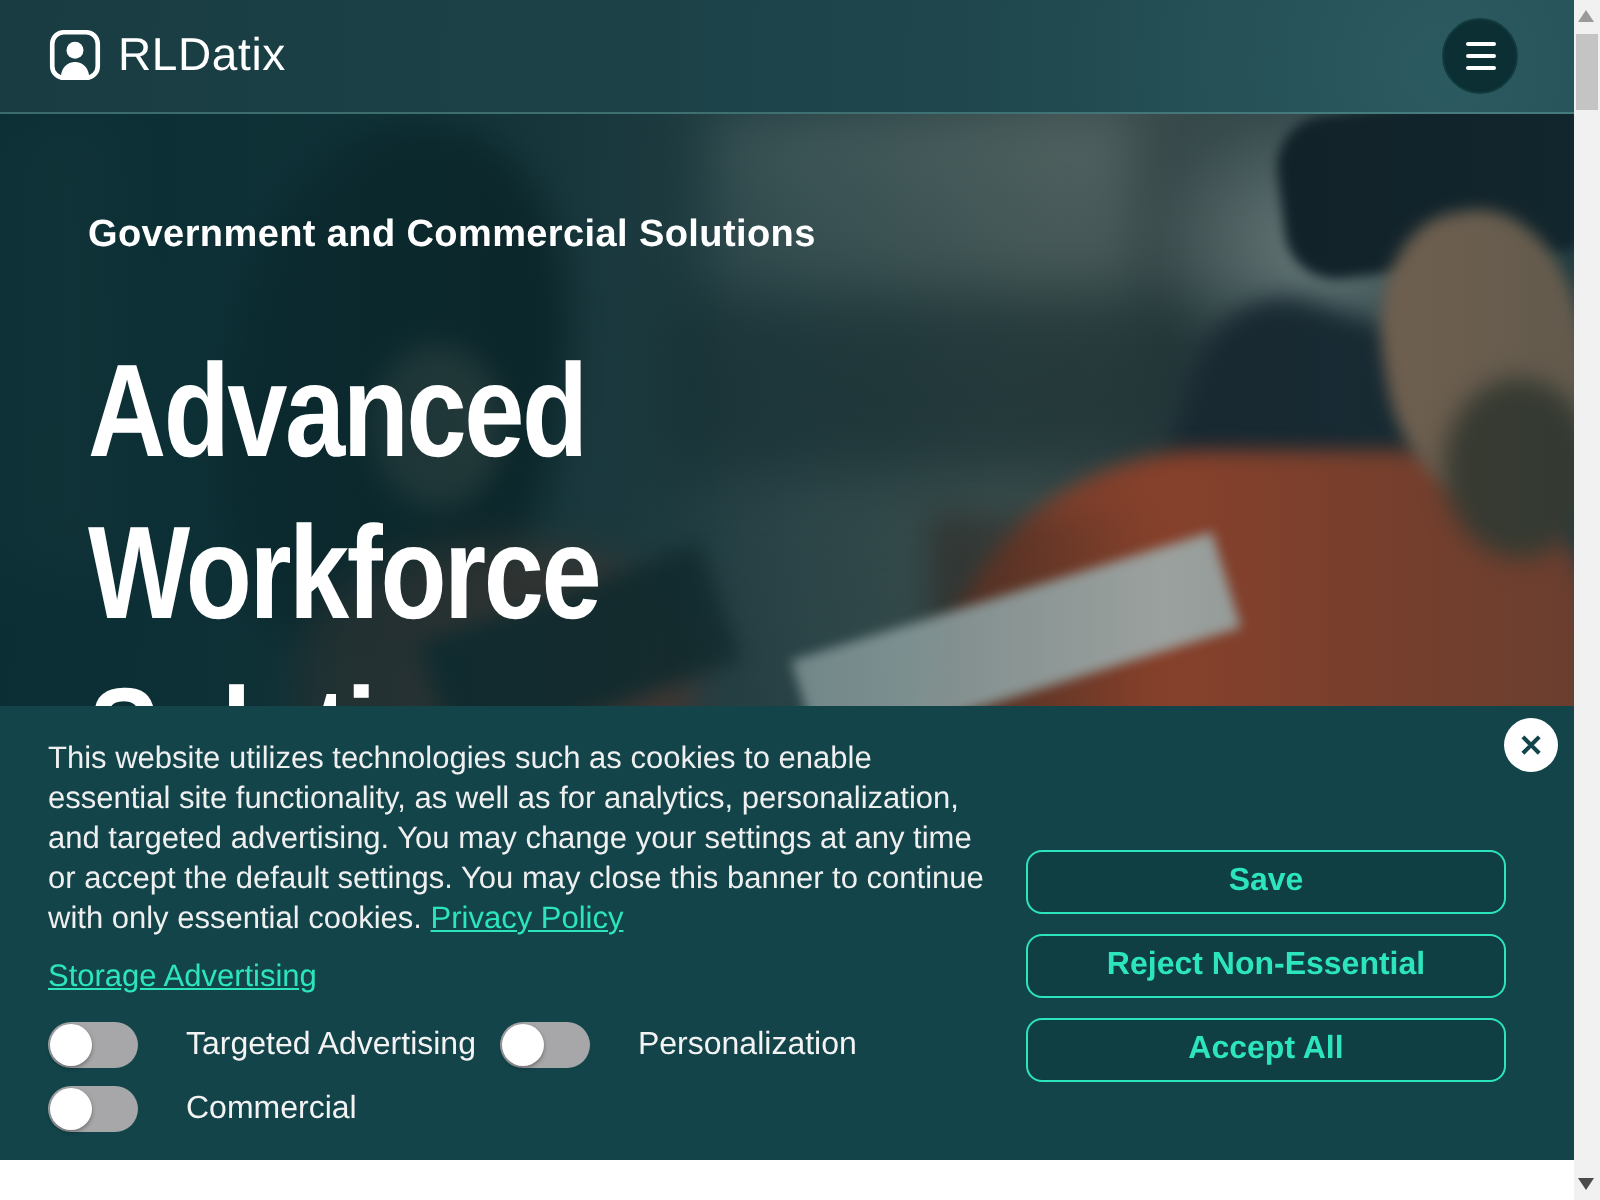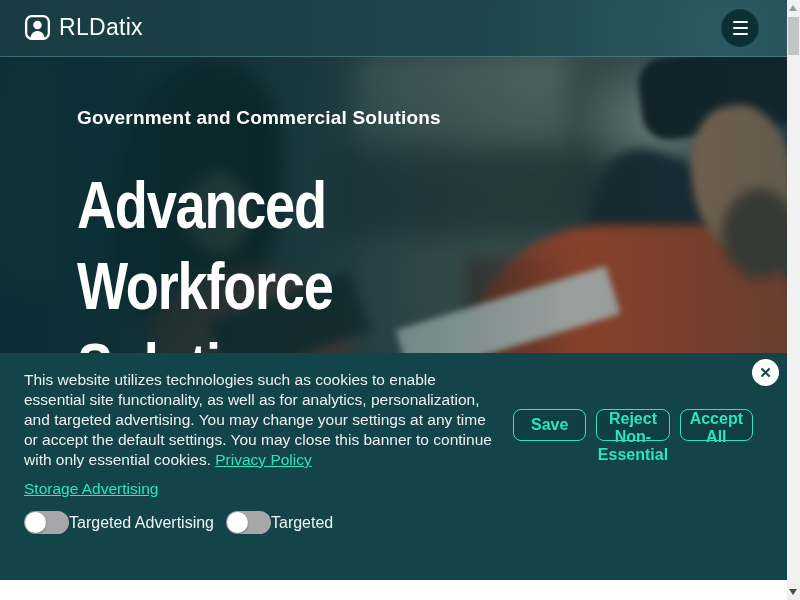--- a/index.html
+++ b/index.html
@@ -47,43 +47,43 @@
   .jacket    { left:465px; top:168px; width:330px; height:380px; background:#a84326;
                border-radius:140px 90px 0 0; filter:blur(5px); }
   .jacket-sh { left:465px; top:200px; width:110px; height:340px;
                background:linear-gradient(90deg, rgba(60,26,16,0.6), rgba(60,26,16,0)); filter:blur(8px); }
   .stripe    { left:398px; top:240px; width:220px; height:50px; background:#c6ccca; transform:rotate(-17deg);
                filter:blur(3px); opacity:.9; }
   .overlay   { left:0; top:0; width:100%; height:100%;
                background:linear-gradient(90deg, rgba(10,46,52,0.93) 0%, rgba(10,46,52,0.74) 26%,
                           rgba(13,55,60,0.40) 52%, rgba(13,55,60,0.22) 74%, rgba(13,55,60,0.40) 100%); }
 
-  .hero-text { position:absolute; left:44px; top:50px; z-index:2;margin-left:33px; }
+  .hero-text { position:absolute; left:44px; top:50px; z-index:2; }
   .eyebrow { color:#ffffff; font-size:19px; font-weight:bold; letter-spacing:0.2px; }
   .hero-title { margin-top:36px; color:#ffffff; font-weight:bold; font-size:66px; line-height:81px;
                 letter-spacing:-1.5px; transform:scaleX(0.82); transform-origin:0 0; }
 
   
   .cookie-banner { position:absolute; left:0; top:353px; width:787px; height:247px;
                    background:#12444a; z-index:10; }
   .banner-close { position:absolute; left:752px; top:6px; width:27px; height:27px; border-radius:50%;
                   background:#ffffff; color:#12444a; display:flex; align-items:center; justify-content:center;
                   font-size:15px; font-weight:bold; cursor:pointer; }
   .banner-msg { position:absolute; left:24px; top:17px; width:474px; color:#efefef;
                 font-size:15.5px; line-height:20px; }
   .lnk { color:#2ce5be; text-decoration:underline; cursor:pointer; }
   .storage-lnk { position:absolute; left:24px; top:127px; font-size:15.5px; }
   .toggles { position:absolute; left:24px; top:158px; width:470px; display:flex; flex-wrap:wrap;
              column-gap:12px; row-gap:9px; }
-  .toggle-item { display:flex; align-items:center; gap:0; }
+  .toggle-item { display:flex; align-items:center; gap:24px; }
   .switch { position:relative; width:45px; height:23px; background:#a7a7aa; border-radius:12px; cursor:pointer; flex:none; }
   .knob { position:absolute; left:1px; top:1px; width:21px; height:21px; border-radius:50%; background:#ffffff;
           box-shadow:0 1px 2px rgba(0,0,0,0.35); }
   .toggle-label { color:#f3f3f3; font-size:16px; }
-  .actions { position:absolute; left:513px; top:56px; width:240px; display:flex; flex-direction:row; gap:10px; }
+  .actions { position:absolute; left:513px; top:72px; width:240px; display:flex; flex-direction:column; gap:10px; }
   .cb-btn { width:240px; height:32px; background:rgba(8,42,46,0.25); border:1.5px solid #2ce5be; border-radius:8px;
             color:#2ce5be; font-size:16px; font-weight:bold; font-family:"Liberation Sans", sans-serif; cursor:pointer; }
 
   
   .scrollbar { position:absolute; right:0; top:0; width:13px; height:600px; background:#f1f1f1; z-index:20; }
   .sb-up { position:absolute; top:5px; left:2px; width:0; height:0;
            border-left:4.5px solid transparent; border-right:4.5px solid transparent; border-bottom:6px solid #9a9a9a; }
   .sb-thumb { position:absolute; top:17px; left:1px; width:11px; height:38px; background:#c4c4c4; }
   .sb-down { position:absolute; bottom:5px; left:2px; width:0; height:0;
              border-left:4.5px solid transparent; border-right:4.5px solid transparent; border-top:6px solid #4a4a4a; }
@@ -155,21 +155,27 @@
       <div class="toggle-item">
         <div class="switch">
           <div class="knob"></div>
         </div>
         <span class="toggle-label">Targeted Advertising</span>
       </div>
       <div class="toggle-item">
         <div class="switch">
           <div class="knob"></div>
         </div>
-        <span class="toggle-label">Targeted</span>
+        <span class="toggle-label">Personalization</span>
+      </div>
+      <div class="toggle-item">
+        <div class="switch">
+          <div class="knob"></div>
+        </div>
+        <span class="toggle-label">Commercial</span>
       </div>
     </div>
 
     <div class="actions">
       <button class="cb-btn">Save</button>
       <button class="cb-btn">Reject Non-Essential</button>
       <button class="cb-btn">Accept All</button>
     </div>
   </div>
 

